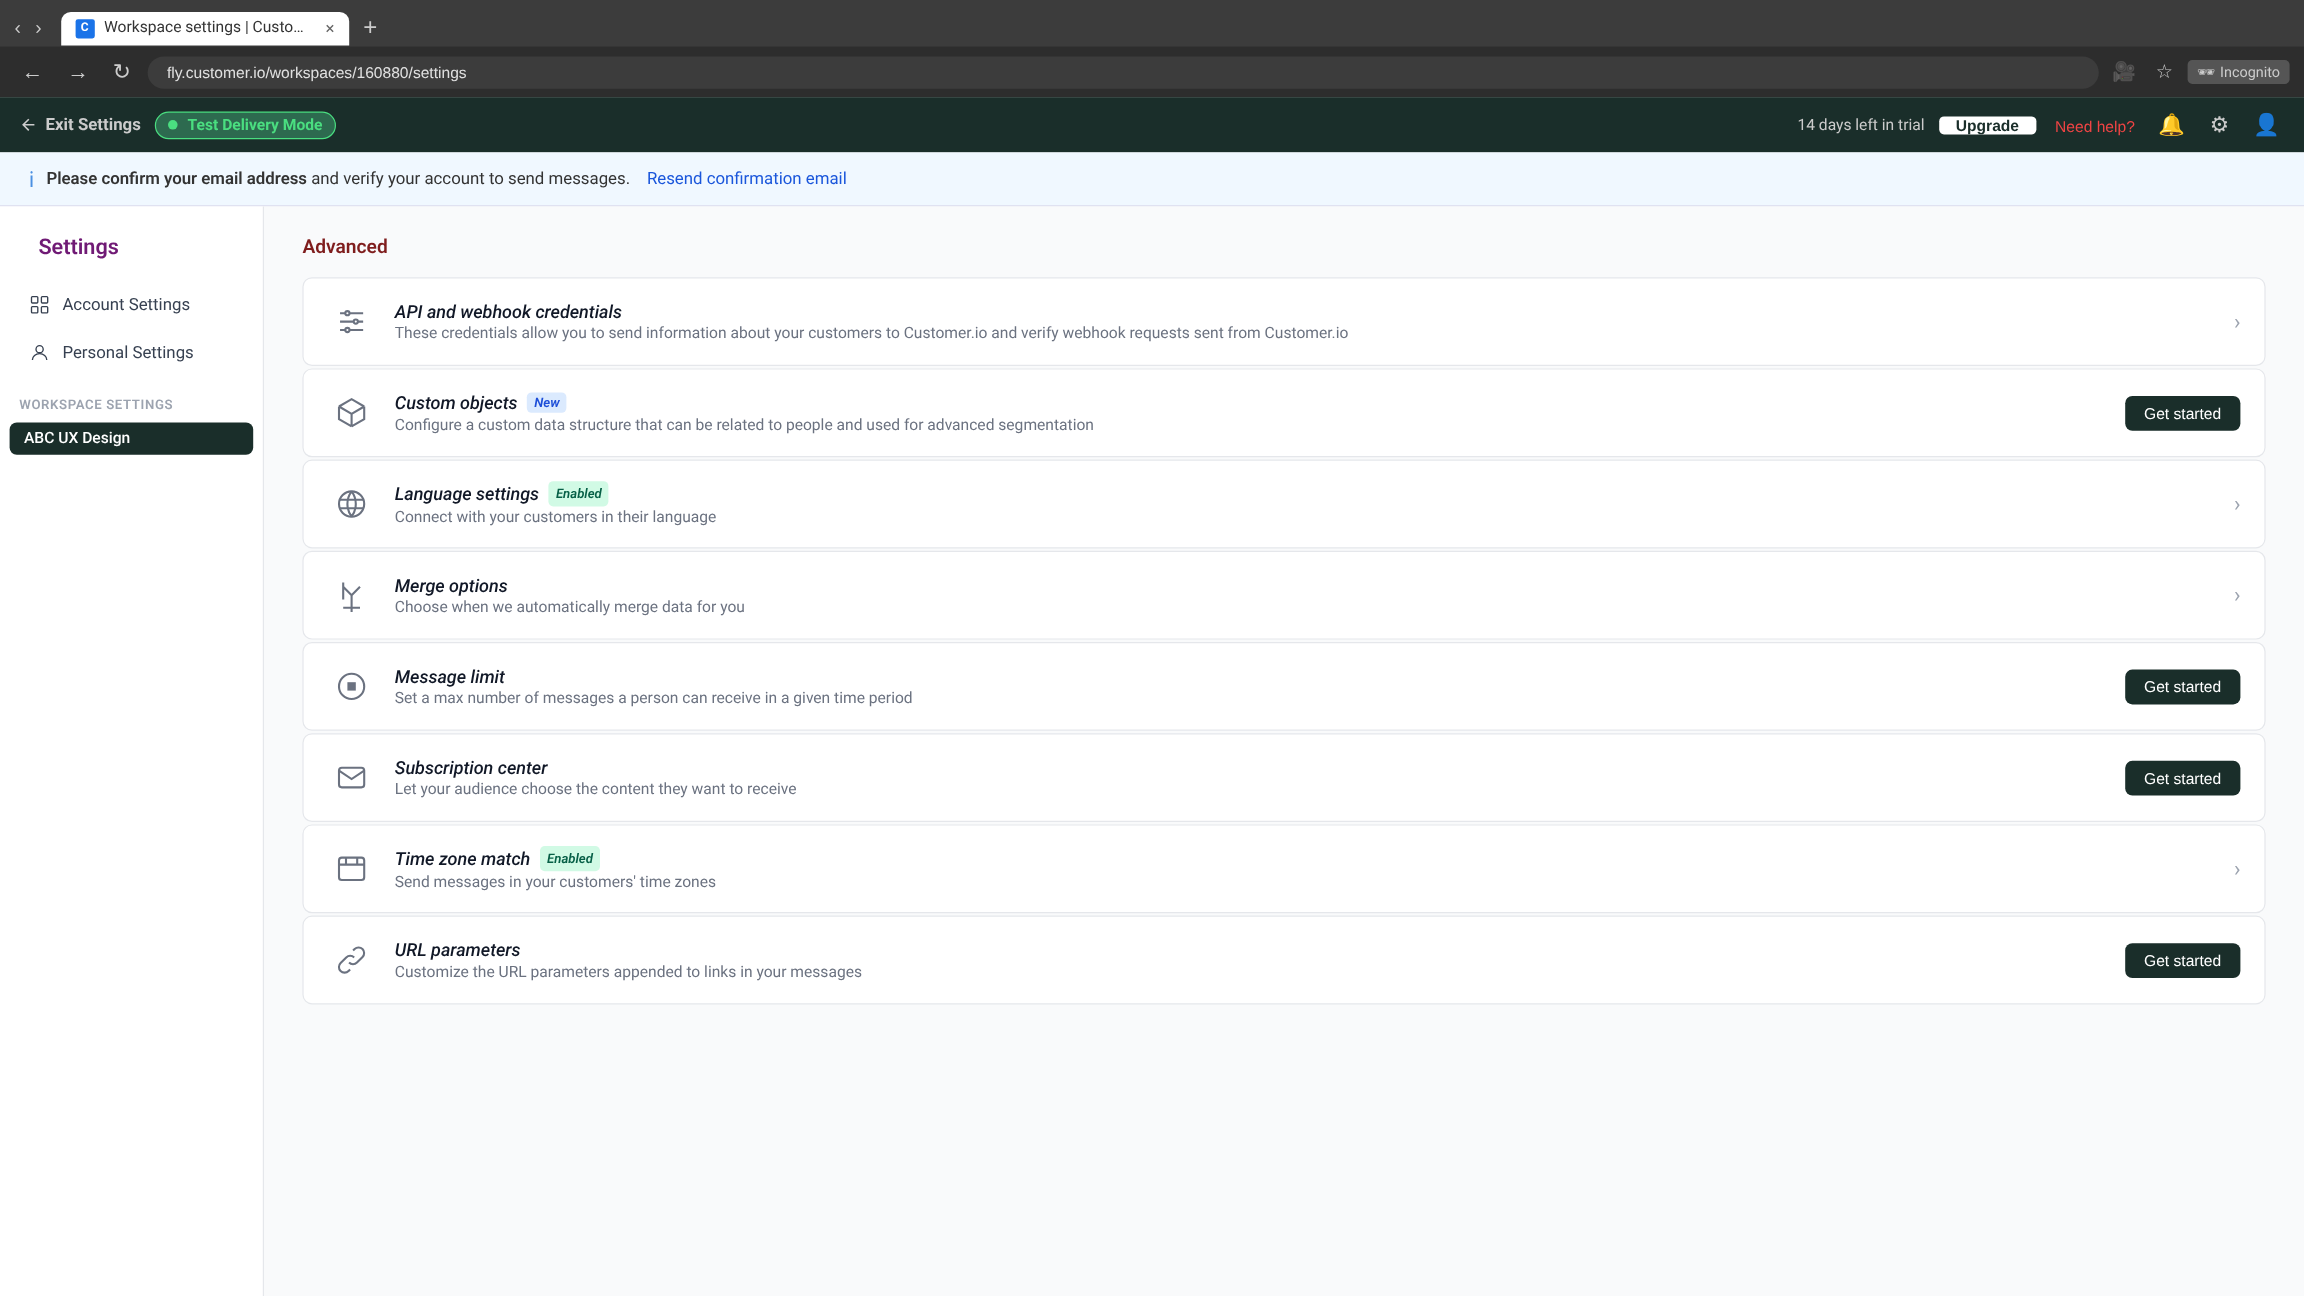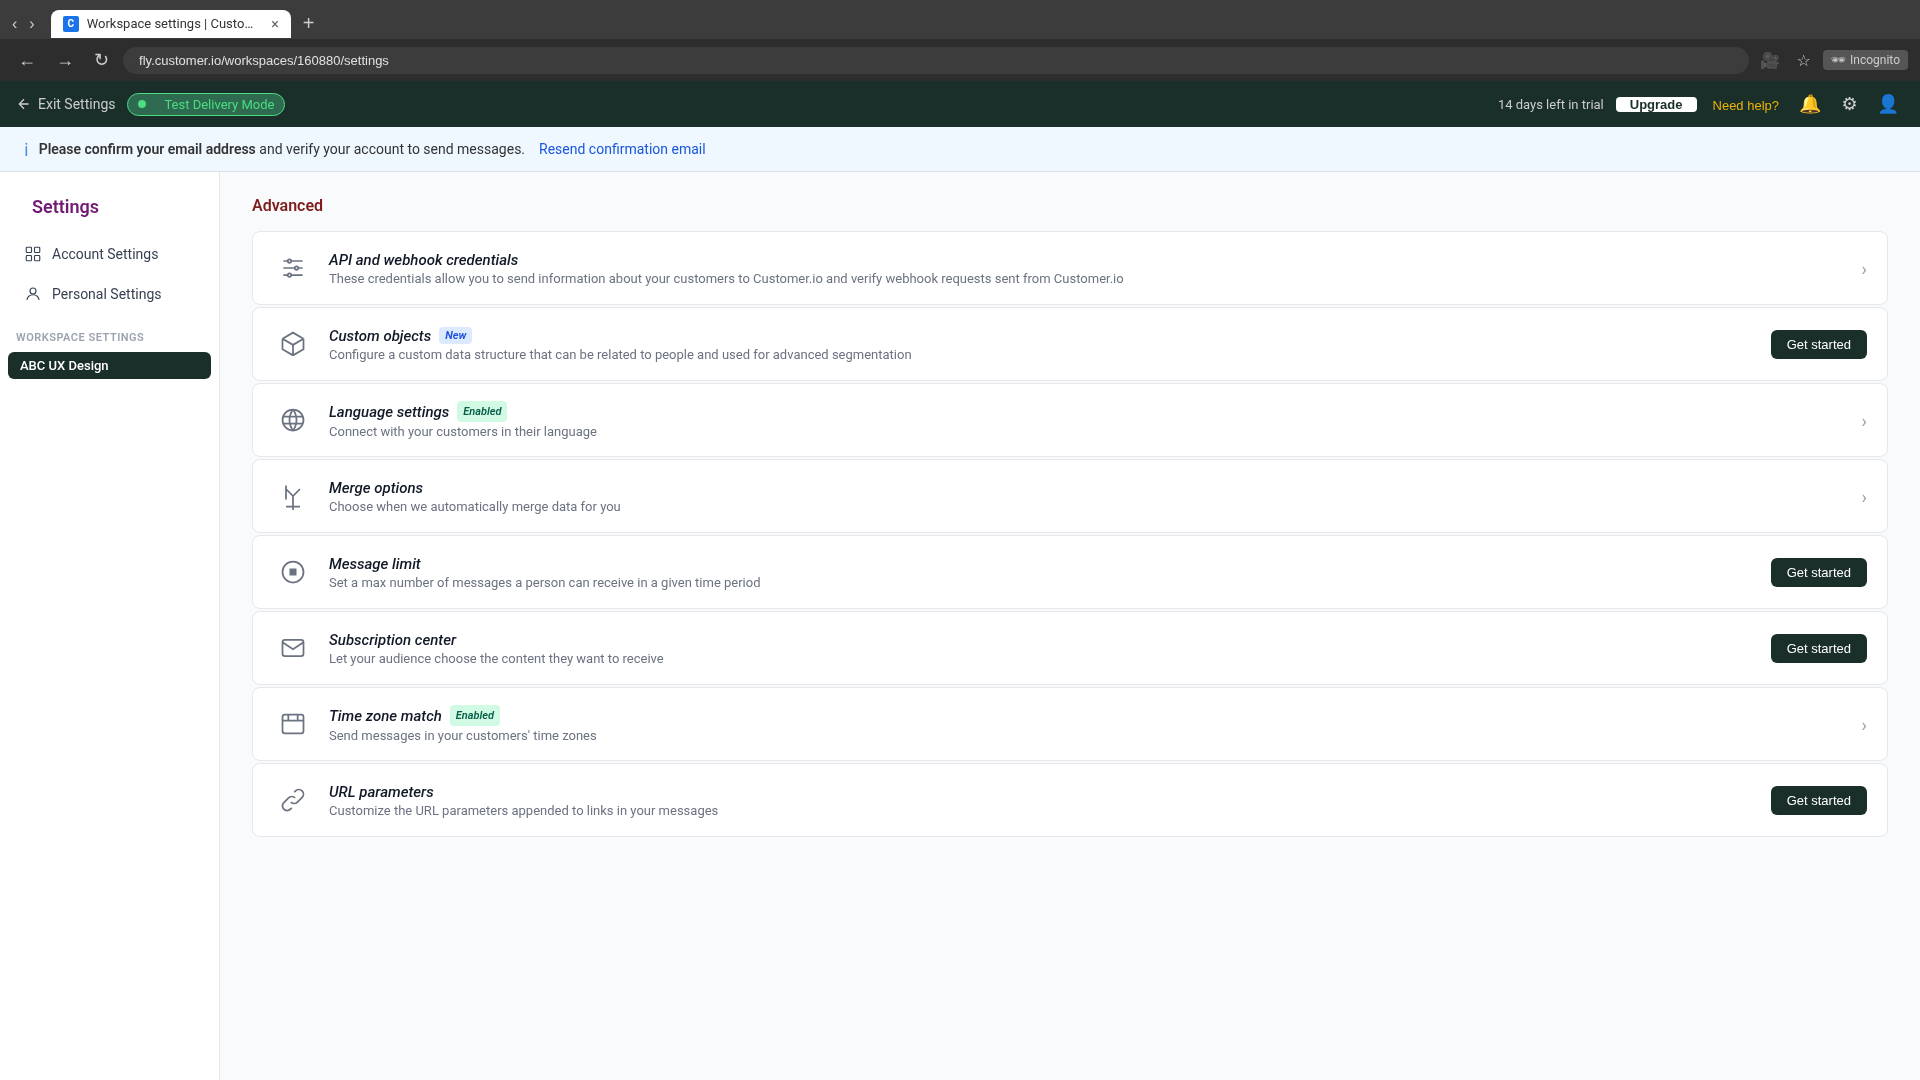--- a/index.html
+++ b/index.html
@@ -18,24 +18,24 @@
 
     .browser-toolbar { display: flex; align-items: center; padding: 6px 12px; background: #2d2d2d; gap: 8px; }
     .nav-btn { background: none; border: none; color: #ccc; font-size: 18px; cursor: pointer; padding: 4px 6px; border-radius: 4px; }
     .address-bar { flex: 1; background: #3c3c3c; border: none; border-radius: 20px; padding: 6px 16px; color: #e0e0e0; font-size: 13px; outline: none; }
     .toolbar-icons { display: flex; align-items: center; gap: 8px; }
     .toolbar-icon { background: none; border: none; color: #ccc; font-size: 16px; cursor: pointer; padding: 4px; }
     .incognito-badge { background: #555; color: #ccc; font-size: 12px; padding: 3px 8px; border-radius: 4px; display: flex; align-items: center; gap: 4px; }
 
     
     .app-header { background: #1a2e2a; color: #fff; padding: 0 16px; height: 46px; display: flex; align-items: center; justify-content: space-between; }
-    .app-header-left { display: flex; align-items: center; gap: 12px; }
+    .app-header-left { display: flex; align-items: center; gap: 12px; font-weight: bold; }
     .exit-settings-btn { display: flex; align-items: center; gap: 6px; color: #ccc; font-size: 14px; cursor: pointer; }
     .exit-settings-btn svg { color: #ccc; }
-    .test-delivery-badge { background: #2d6a4f; color: #4ade80; border: 1px solid #4ade80; border-radius: 20px; padding: 3px 10px; font-size: 13px; display: flex; align-items: center; gap: 18px; }
+    .test-delivery-badge { background: #2d6a4f; color: #4ade80; border: 1px solid #4ade80; border-radius: 20px; padding: 3px 10px; font-size: 13px; display: flex; align-items: center; gap: 8px; }
     .test-delivery-dot { width: 8px; height: 8px; background: #4ade80; border-radius: 50%; }
     .app-header-right { display: flex; align-items: center; gap: 12px; }
     .trial-text { font-size: 13px; color: #ccc; }
     .upgrade-btn { background: #fff; color: #1a2e2a; font-size: 13px; font-weight: 600; padding: 0 14px; border: none; border-radius: 4px; cursor: pointer; }
     .header-icon-btn { background: none; border: none; color: #ccc; font-size: 18px; cursor: pointer; padding: 4px; }
 
     
     .confirm-banner { background: #f0f8ff; border-bottom: 1px solid #dde; padding: 10px 24px; display: flex; align-items: center; gap: 10px; font-size: 14px; color: #333; }
     .confirm-banner strong { font-weight: 600; }
     .resend-link { color: #1a56db; text-decoration: none; font-weight: 400; margin-left: 4px; }
@@ -112,21 +112,21 @@
     </div>
     <div class="test-delivery-badge">
       <div class="test-delivery-dot"></div>
       <span>Test Delivery Mode</span>
     </div>
   </div>
   <div class="app-header-right">
     <span class="trial-text">14 days left in trial</span>
     <button class="upgrade-btn">Upgrade</button>
     <button class="header-icon-btn">
-      <span style="font-size:13px;color:#eab308;">Need help?</span>
+      <span style="font-size:13px;color:#ef4444;">Need help?</span>
     </button>
     <button class="header-icon-btn">🔔</button>
     <button class="header-icon-btn">⚙</button>
     <button class="header-icon-btn">👤</button>
   </div>
 </div>
 
 <div class="confirm-banner">
   <span class="info-icon">ℹ</span>
   <span>

